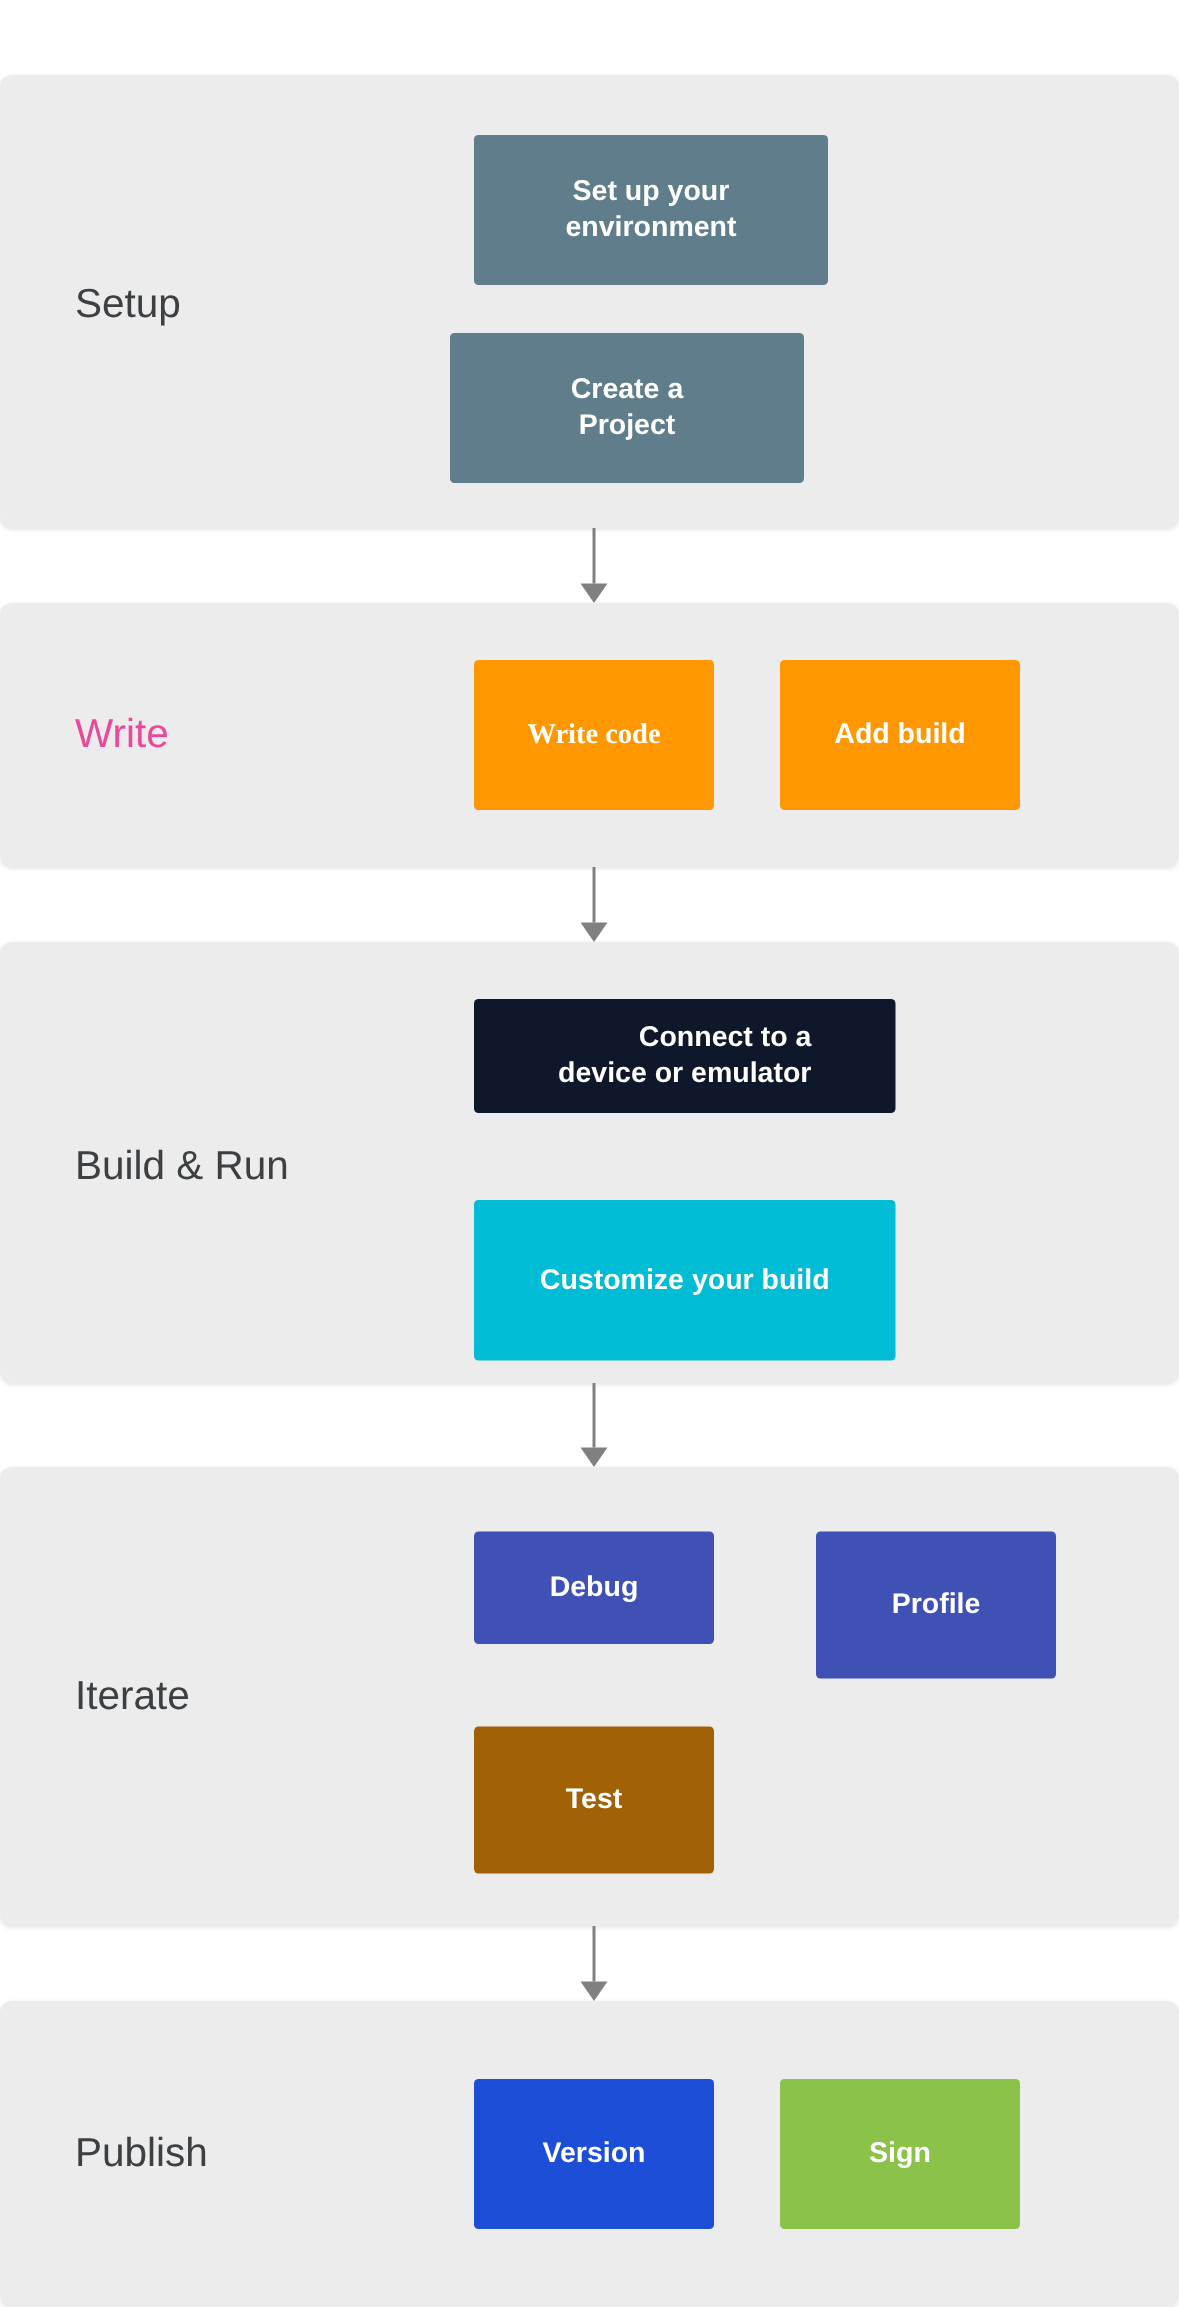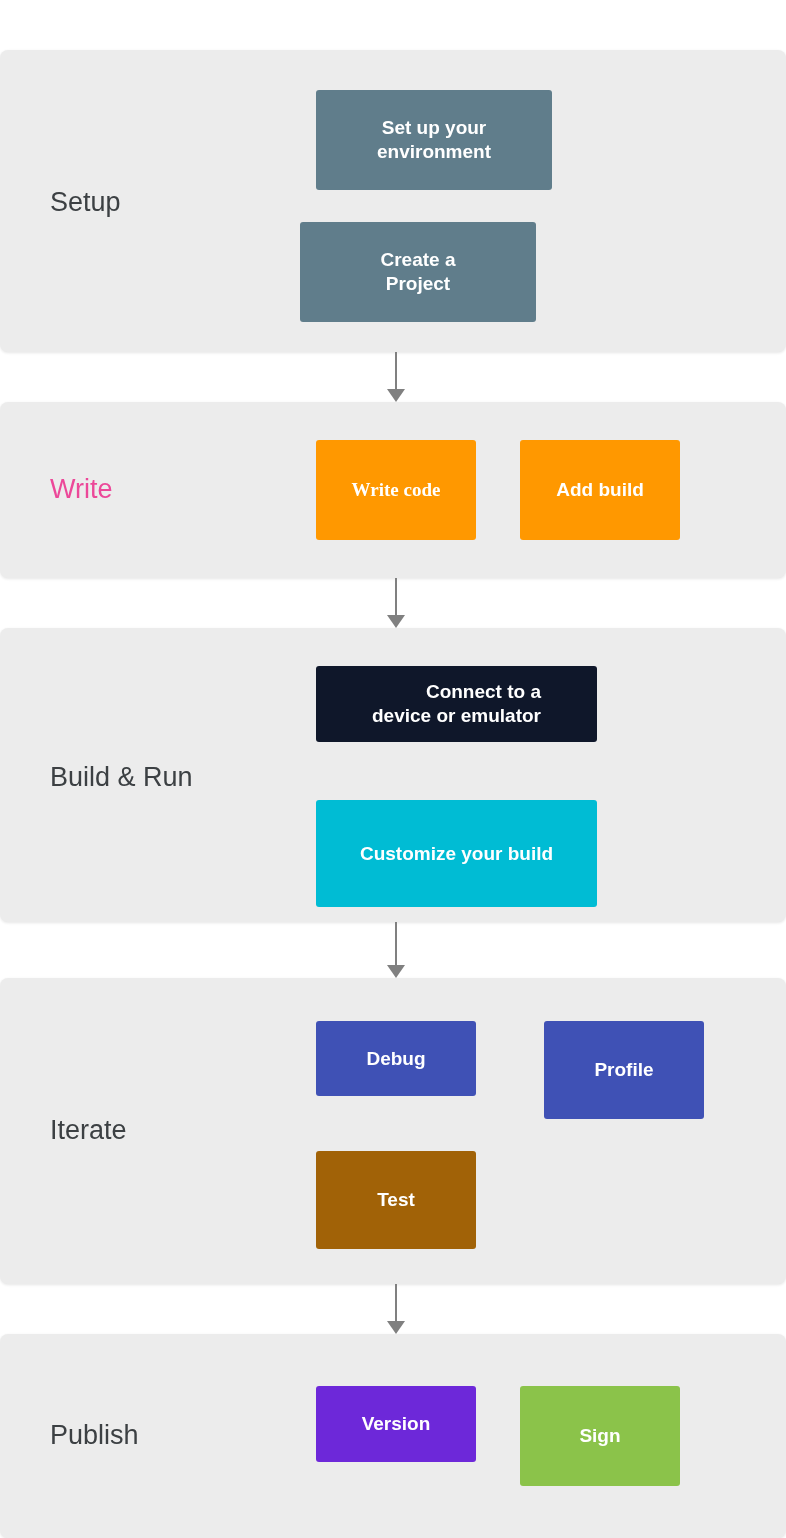--- a/index.html
+++ b/index.html
@@ -89,21 +89,21 @@
     <div class="node" style="left: 316px; top: 666px; width: 281px; height: 76px; background: #0f172a; color: rgb(255, 255, 255); text-align: right;">Connect to a
 device or emulator</div>
     <div class="node" style="left: 316px; top: 800px; width: 281px; height: 107px; background: rgb(0, 188, 212); color: rgb(255, 255, 255);">Customize your build</div>
     <div class="band" style="left: 0px; top: 978px; width: 786px; height: 306px; background: rgb(236, 236, 236);"></div>
     <div class="band-label" style="top: 1131px; color: rgb(60, 64, 67);">Iterate</div>
     <div class="node" style="left: 316px; top: 1021px; width: 160px; height: 75px; background: rgb(63, 81, 181); color: rgb(255, 255, 255);">Debug</div>
     <div class="node" style="left: 520px; top: 1021px; width: 160px; height: 98px; background: rgb(63, 81, 181); color: rgb(255, 255, 255); margin-left: 24px;">Profile</div>
     <div class="node" style="left: 316px; top: 1151px; width: 160px; height: 98px; background: #a16207; color: rgb(255, 255, 255);">Test</div>
     <div class="band" style="left: 0px; top: 1334px; width: 786px; height: 204px; background: rgb(236, 236, 236);"></div>
     <div class="band-label" style="top: 1436px; color: rgb(60, 64, 67);">Publish</div>
-    <div class="node" style="left: 316px; top: 1386px; width: 160px; height: 76px; background: #6d28d9; color: rgb(255, 255, 255);">Version</div>
+    <div class="node" style="left: 316px; top: 1386px; width: 160px; height: 100px; background: #1d4ed8; color: rgb(255, 255, 255);">Version</div>
     <div class="node" style="left: 520px; top: 1386px; width: 160px; height: 100px; background: rgb(139, 195, 74); color: rgb(255, 255, 255);">Sign</div>
     <div class="connector" style="left: 383px; top: 352px; height: 50px;">
       <svg width="26" height="50" viewBox="0 0 26 50">
         <line x1="13" y1="0" x2="13" y2="37" stroke="#808080" stroke-width="2"></line>
         <polygon points="4,37 22,37 13,50" fill="#808080"></polygon>
       </svg>
     </div>
     <div class="connector" style="left: 383px; top: 578px; height: 50px;">
       <svg width="26" height="50" viewBox="0 0 26 50">
         <line x1="13" y1="0" x2="13" y2="37" stroke="#808080" stroke-width="2"></line>

